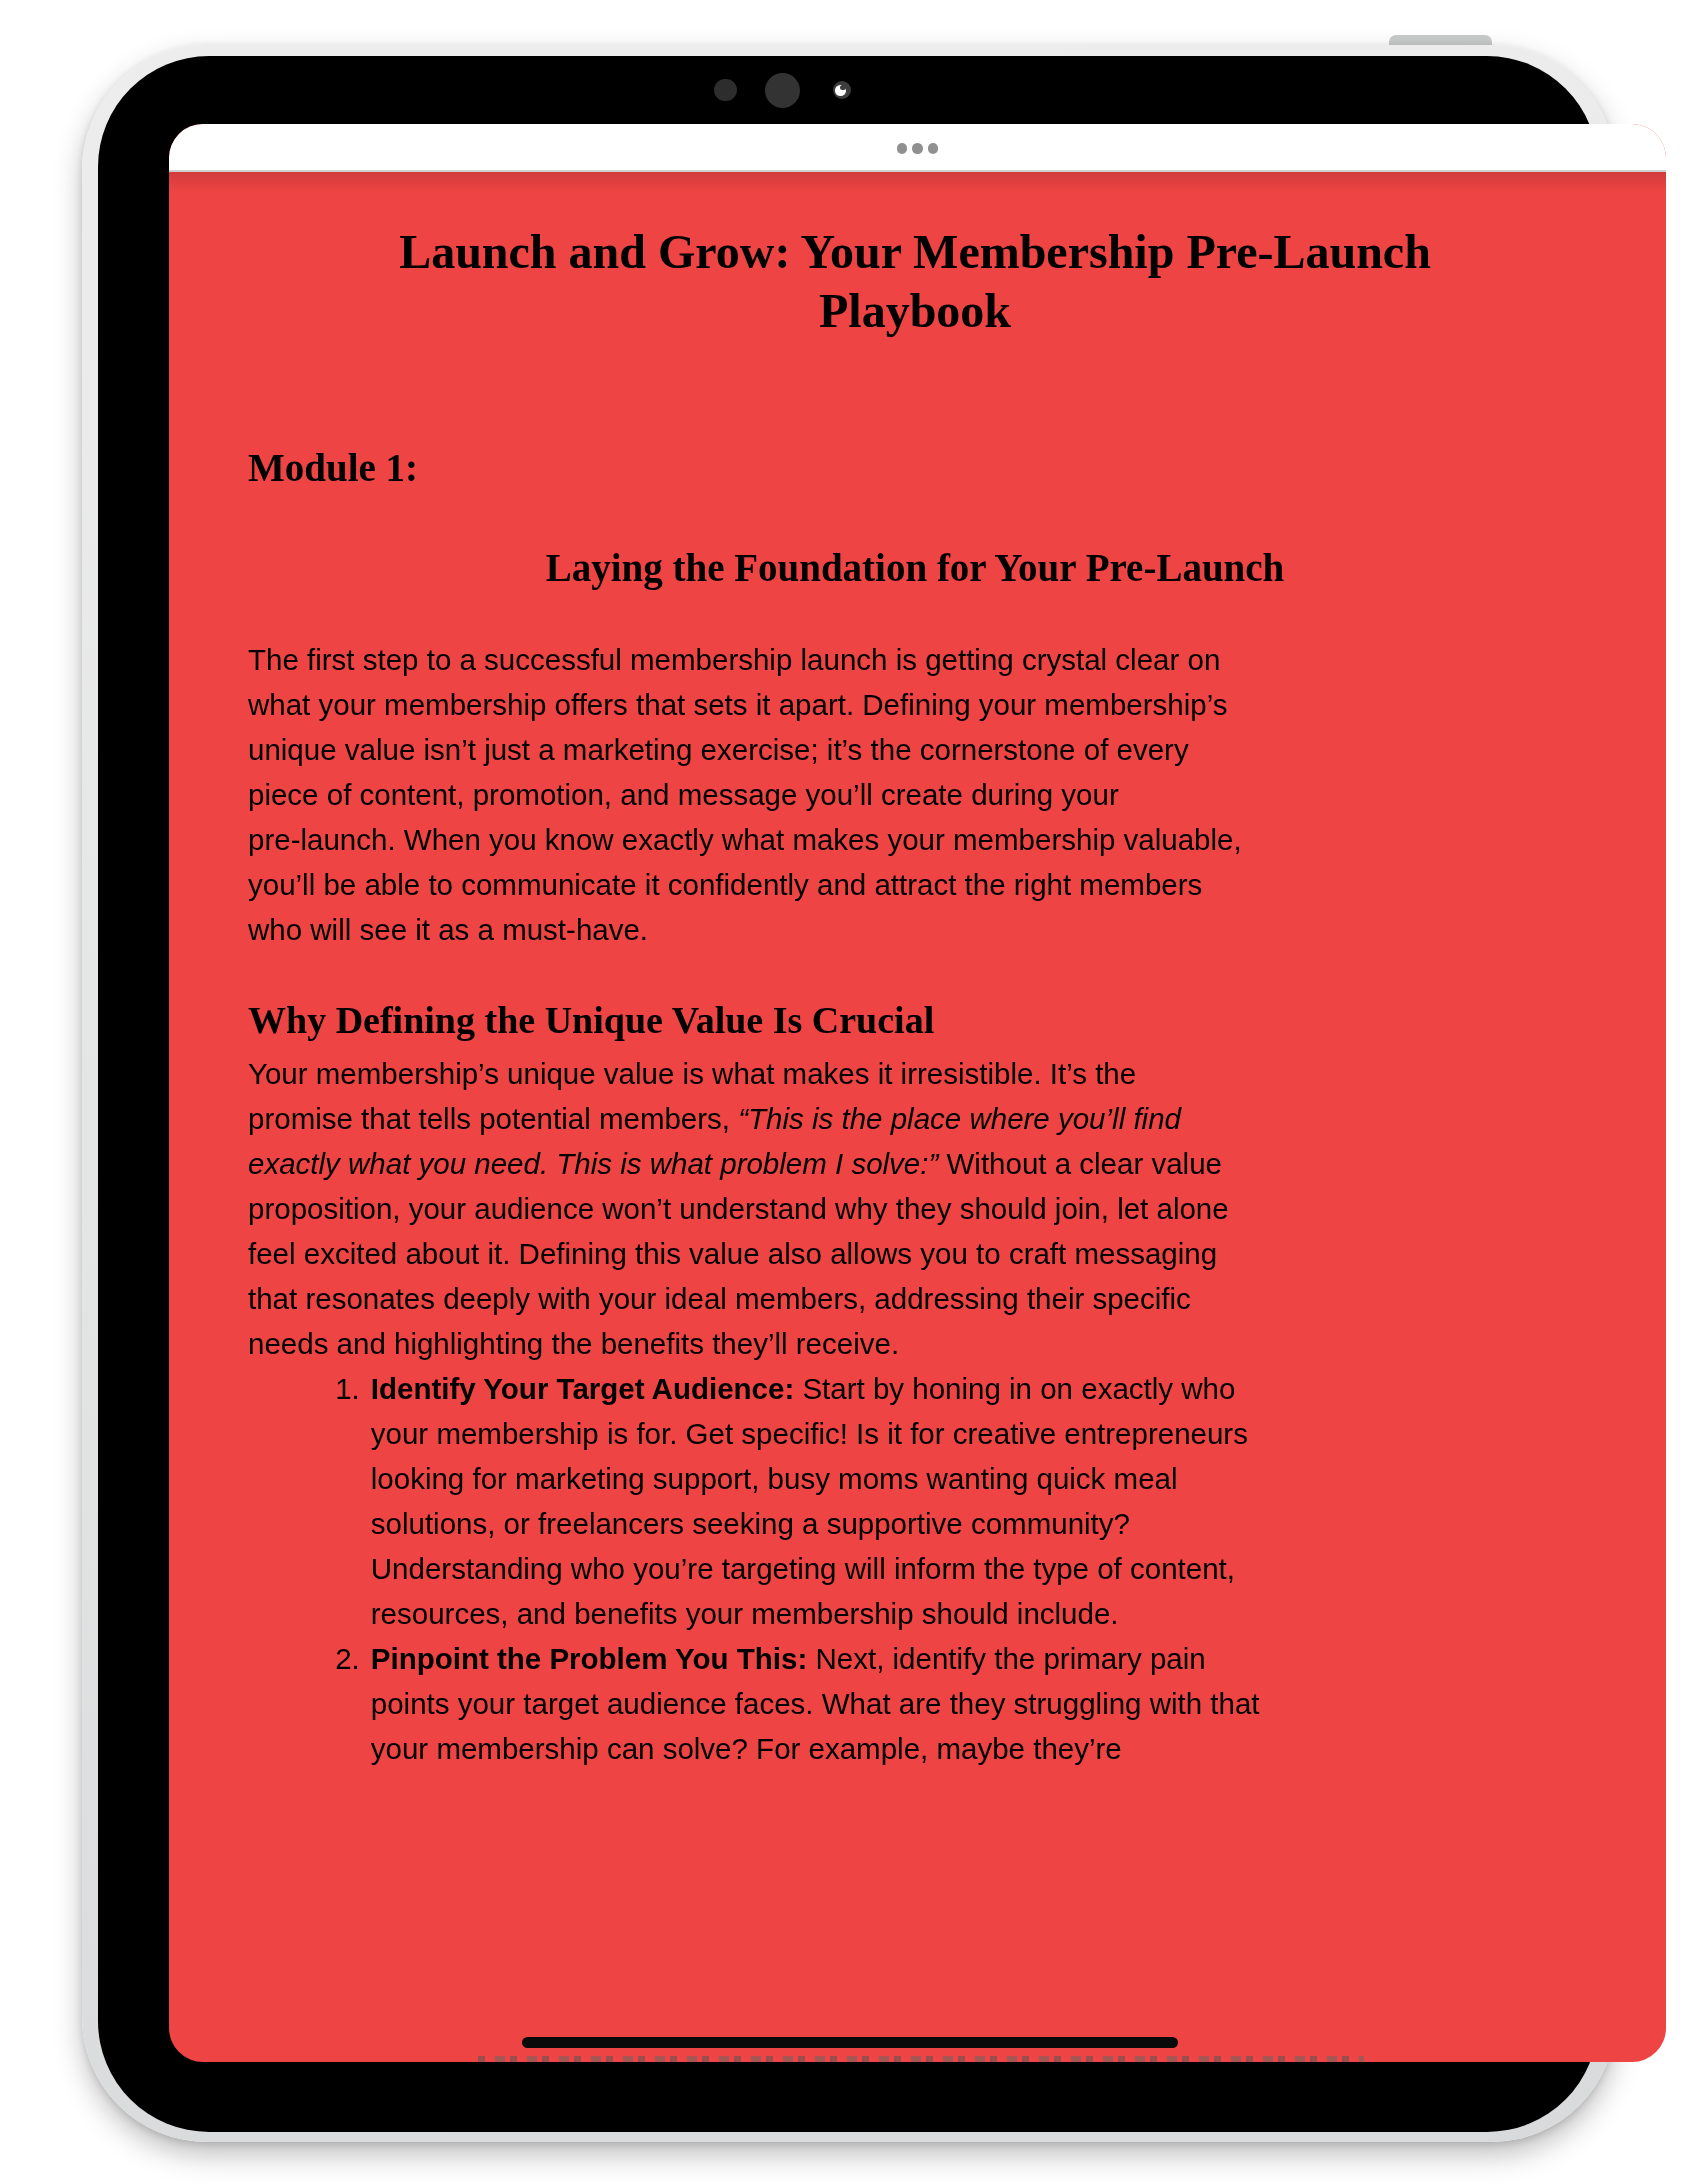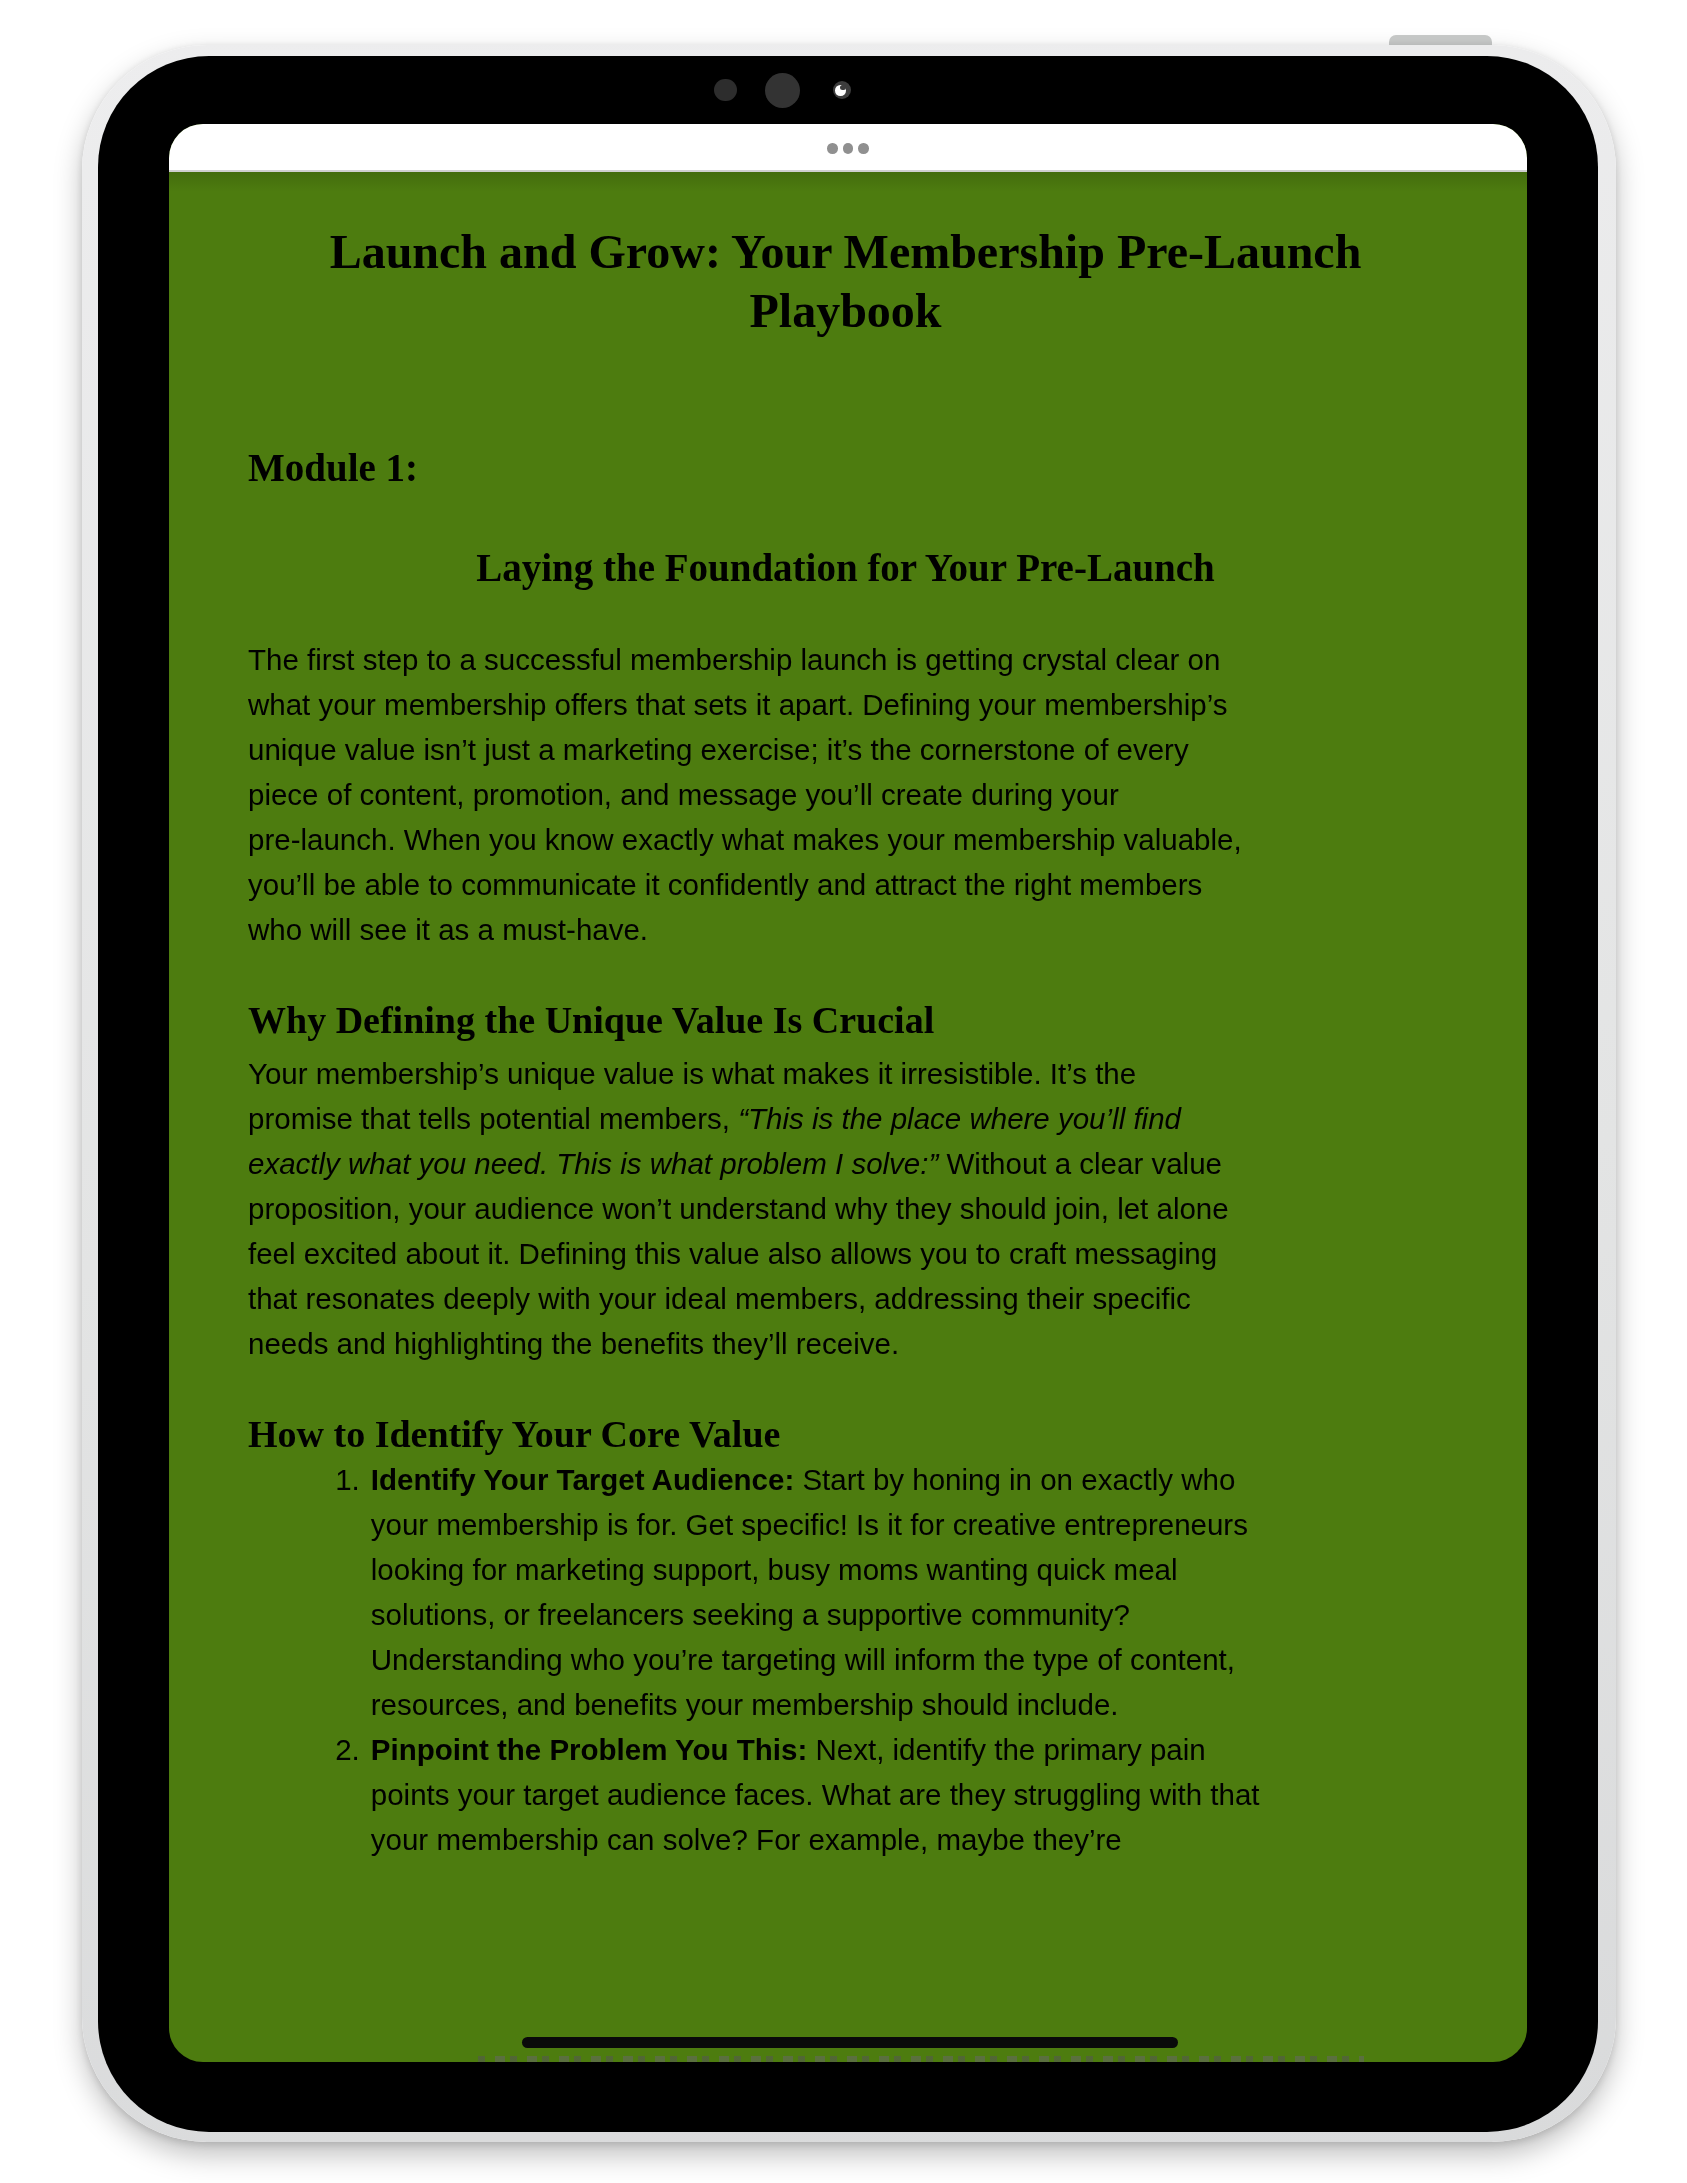--- a/index.html
+++ b/index.html
@@ -48,22 +48,22 @@
     border-radius: 50%; background: #ffffff;
   }
   .camera-glint-pupil {
     position: absolute; right: 0px; top: -0.7px; width: 5.6px; height: 5.6px;
     border-radius: 50%; background: #3d3d3d;
   }
 
   
   .screen {
     position: absolute; left: 169px; top: 124px;
-    width: 1358px; height: 1938px;
-    background: #4d7c0f;
+    width: 1497px; height: 1938px;
+    background: #ef4444;
     border-radius: 34px;
     overflow: hidden;
   }
   .browser-toolbar {
     height: 46px;
     display: flex; align-items: center; justify-content: center;
     background: #ffffff;
   }
   .menu-dots { display: flex; gap: 4.9px; margin-top: 2.8px; }
   .menu-dots .dot { width: 10.5px; height: 10.5px; border-radius: 50%; background: #909090; }
@@ -172,21 +172,20 @@
 
     <h4 class="h-section">Why Defining the Unique Value Is Crucial</h4>
     <p class="body-text p-why pre"><span>Your membership’s unique value is what makes it irresistible. It’s the
 promise that tells potential members, </span><span class="run-italic">“This is the place where you’ll find
 exactly what you need. This is what problem I solve:”</span><span> Without a clear value
 proposition, your audience won’t understand why they should join, let alone
 feel excited about it. Defining this value also allows you to craft messaging
 that resonates deeply with your ideal members, addressing their specific
 needs and highlighting the benefits they’ll receive.</span></p>
 
-    <h4 class="h-section">How to Identify Your Core Value</h4>
     <ol class="core-list">
       <li class="pre"><span class="run-bold">Identify Your Target Audience:</span><span> Start by honing in on exactly who
 your membership is for. Get specific! Is it for creative entrepreneurs
 looking for marketing support, busy moms wanting quick meal
 solutions, or freelancers seeking a supportive community?
 Understanding who you’re targeting will inform the type of content,
 resources, and benefits your membership should include.</span></li>
       <li class="pre"><span class="run-bold">Pinpoint the Problem You This:</span><span> Next, identify the primary pain
 points your target audience faces. What are they struggling with that
 your membership can solve? For example, maybe they’re</span></li>

